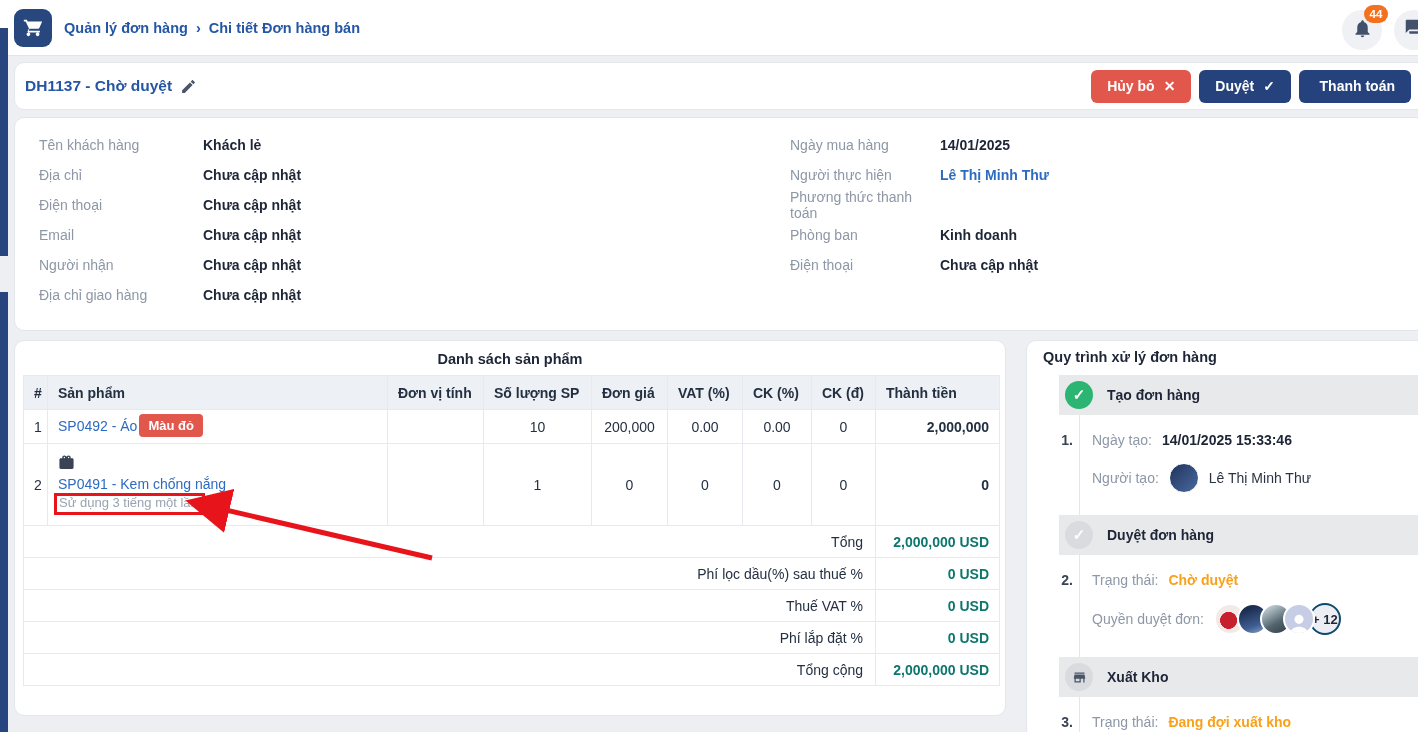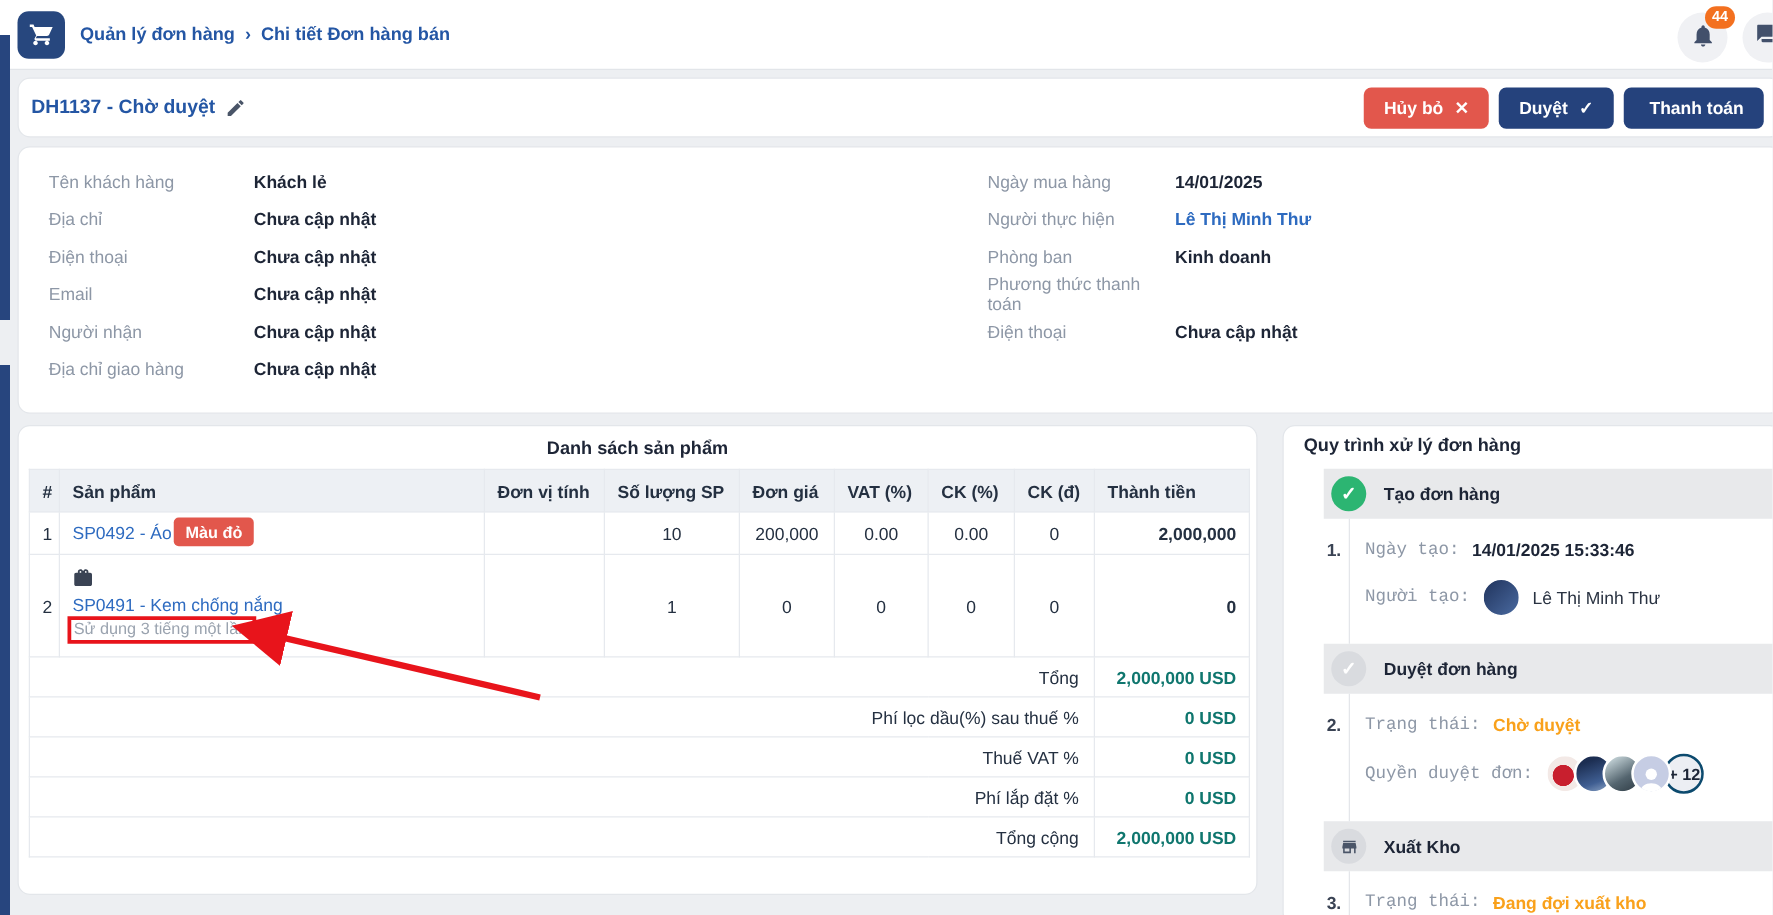--- a/index.html
+++ b/index.html
@@ -73,21 +73,21 @@
   .proc-card { left:1026px; top:340px; width:400px; height:400px; padding:8px 0 0 16px; overflow:hidden; }
   .proc-title { font-weight:bold; font-size:14.5px; color:#1d2536; padding-bottom:10px; }
   .step-bar { margin-left:16px; height:40px; background:#e8e9eb; display:flex; align-items:center; gap:14px; padding-left:6px; width:368px; }
   .step-circle { width:28px; height:28px; border-radius:50%; flex:none; display:flex; align-items:center; justify-content:center; color:#fff; font-size:15px; font-weight:bold; }
   .circ-green { background:#2cb572; }
   .circ-gray { background:#d9dbdf; }
   .step-label { font-weight:bold; color:#1d2536; }
   .step-body { position:relative; margin-left:36px; border-left:1px solid #e4e6ea; padding:17px 0 18px 12px; min-height:60px; }
   .step-num { position:absolute; left:-27px; top:17px; width:20px; text-align:right; color:#3a4354; font-weight:bold; }
   .frow { display:flex; align-items:center; gap:10px; margin-bottom:15px; }
-  .flabel { color:#8d97a6; white-space:nowrap;font-family:Liberation Mono, monospace; }
+  .flabel { color:#8d97a6; white-space:nowrap; }
   .fval { font-weight:bold; color:#1d2536; }
   .fval-orange { font-weight:bold; color:#f9a11b; }
   .avatar { width:30px; height:30px; border-radius:50%; flex:none; background:linear-gradient(135deg,#20335c,#4a6aa0); border:1px solid #fff; }
   .av-stack { display:flex; align-items:center; }
   .av-stack .av { width:32px; height:32px; border-radius:50%; border:2px solid #fff; margin-left:-9px; position:relative; }
   .av-stack .av:first-child { margin-left:0; }
   .av1 { background:radial-gradient(circle at 45% 55%, #c81f2e 0 38%, #f3e9e6 40%); }
   .av2 { background:linear-gradient(160deg,#1c2e52 20%,#3f5e92 70%,#8fa6c6); }
   .av3 { background:linear-gradient(150deg,#b9c8cd 15%,#54656f 60%,#2e3b44); }
   .av4 { background:#c6cde4; display:flex; align-items:flex-end; justify-content:center; overflow:hidden; }
@@ -182,26 +182,26 @@
     <div class="info-col-right">
       <div class="info-row">
           <span class="ilabel-r">Ngày mua hàng</span>
           <span class="ival">14/01/2025</span>
         </div>
       <div class="info-row">
           <span class="ilabel-r">Người thực hiện</span>
           <span class="ival-link">Lê Thị Minh Thư</span>
         </div>
       <div class="info-row">
+          <span class="ilabel-r">Phương thức thanh toán</span>
+          <span class="ival"></span>
+        </div>
+      <div class="info-row">
           <span class="ilabel-r">Phòng ban</span>
           <span class="ival">Kinh doanh</span>
-        </div>
-      <div class="info-row">
-          <span class="ilabel-r">Phương thức thanh toán</span>
-          <span class="ival"></span>
         </div>
       <div class="info-row">
           <span class="ilabel-r">Điện thoại</span>
           <span class="ival">Chưa cập nhật</span>
         </div>
     </div>
   </div>
 </div>
 
 <div class="card table-card">

